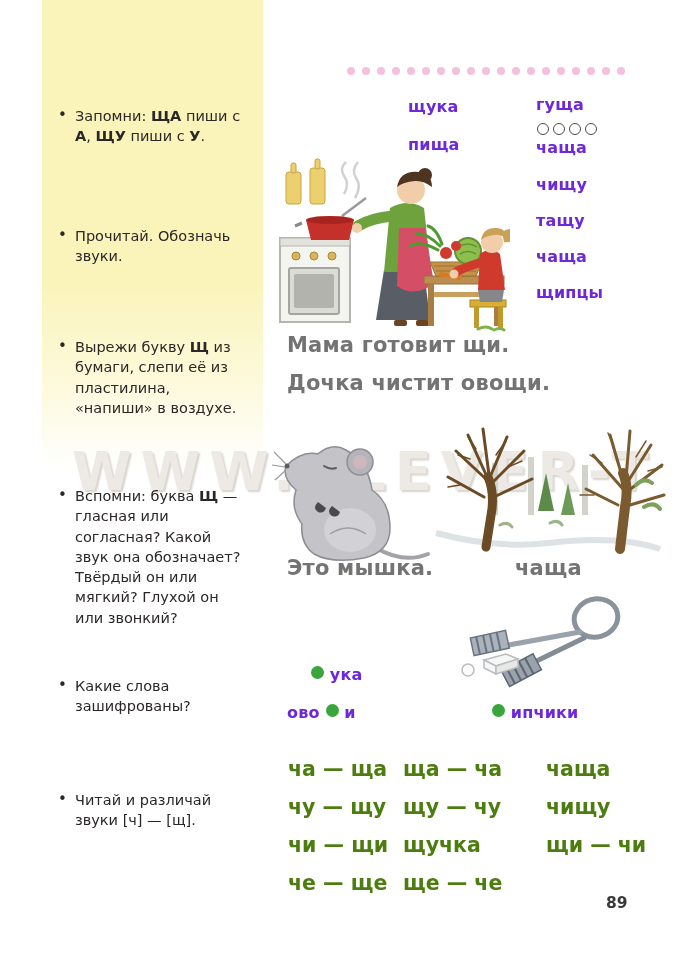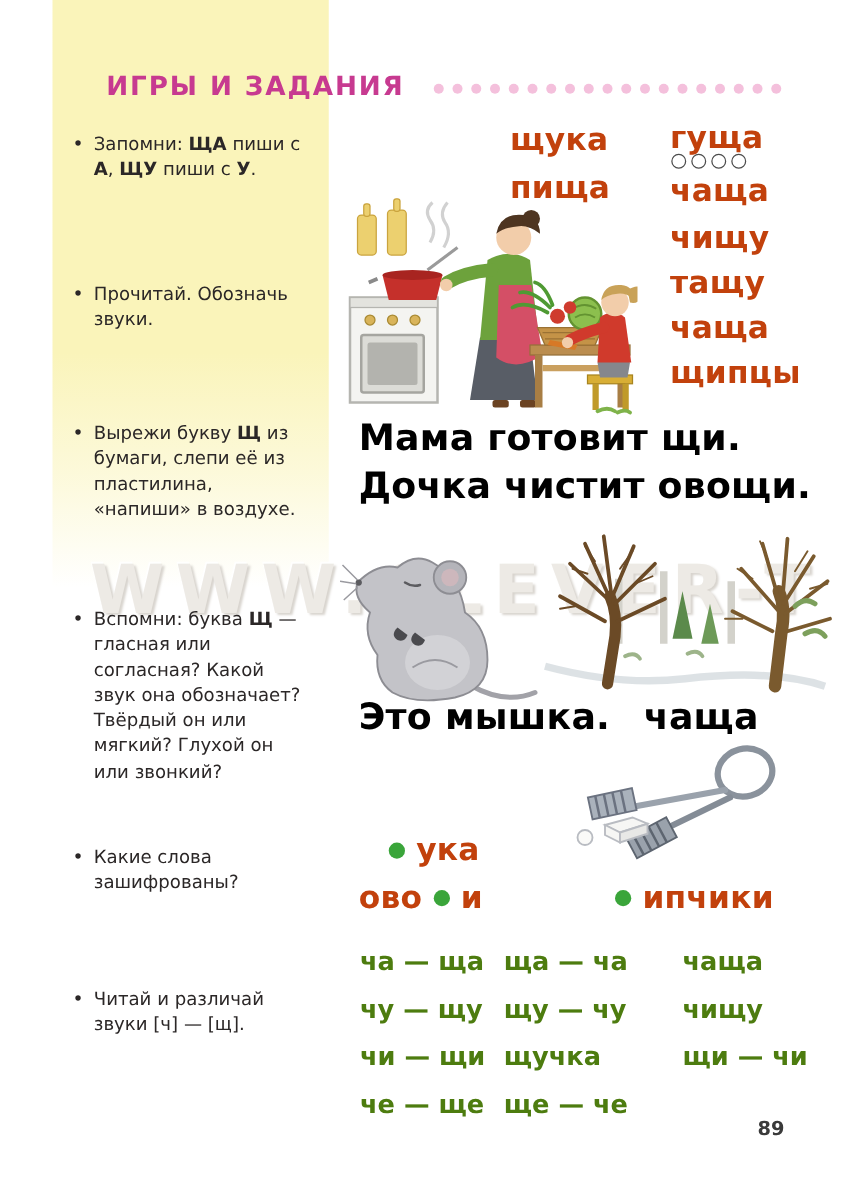--- a/index.html
+++ b/index.html
@@ -20,22 +20,22 @@
   .dotline{left:347px;top:67px;display:flex;gap:7px;}
   .dotline .dot{width:8px;height:8px;border-radius:50%;background:#f4c0dc;display:inline-block;}
 
   
   .task{left:58px;width:188px;font-size:14.5px;line-height:1.4;color:#2b2727;padding-left:17px;box-sizing:border-box;}
   .task .bullet{position:absolute;left:0;top:-1px;font-size:15px;color:#2b2727;}
   .task b{font-weight:bold;}
   .t0{top:106px;} .t1{top:226px;} .t2{top:337px;} .t3{top:486px;} .t4{top:676px;} .t5{top:790px;}
 
   
-  .word{font-weight:bold;font-size:25px;color:#c2410c;letter-spacing:.2px;}
-  .sent{font-weight:bold;font-size:29px;color:#000000;letter-spacing:.2px;}
+  .word{font-weight:bold;font-size:16px;color:#6d28d9;letter-spacing:.2px;}
+  .sent{font-weight:bold;font-size:21px;color:#737373;letter-spacing:.2px;}
 
   .circles{left:537px;top:123px;display:flex;gap:4px;}
   .circles .scirc{width:10px;height:10px;border:1.6px solid #4c4c4c;border-radius:50%;background:#fff;display:inline-block;}
 
   .gdot{display:inline-block;width:13px;height:13px;border-radius:50%;background:#3aa53a;vertical-align:1px;}
 
   
   .drill{left:288px;top:750px;display:grid;grid-template-columns:115px 143px auto;}
   .drill .cell{font-weight:bold;font-size:20.5px;color:#4d7c0f;line-height:38px;white-space:nowrap;}
 
@@ -43,21 +43,20 @@
 </style>
 </head>
 <body>
 
 <div class="page">
 
   <div class="abs sidebar-bg"></div>
 
   <div class="abs watermark">WWW.CLEVER-T</div>
 
-  <div class="abs txt hdr">ИГРЫ И ЗАДАНИЯ</div>
   <div class="abs txt dotline">
       <span class="dot"></span>
       <span class="dot"></span>
       <span class="dot"></span>
       <span class="dot"></span>
       <span class="dot"></span>
       <span class="dot"></span>
       <span class="dot"></span>
       <span class="dot"></span>
       <span class="dot"></span>

